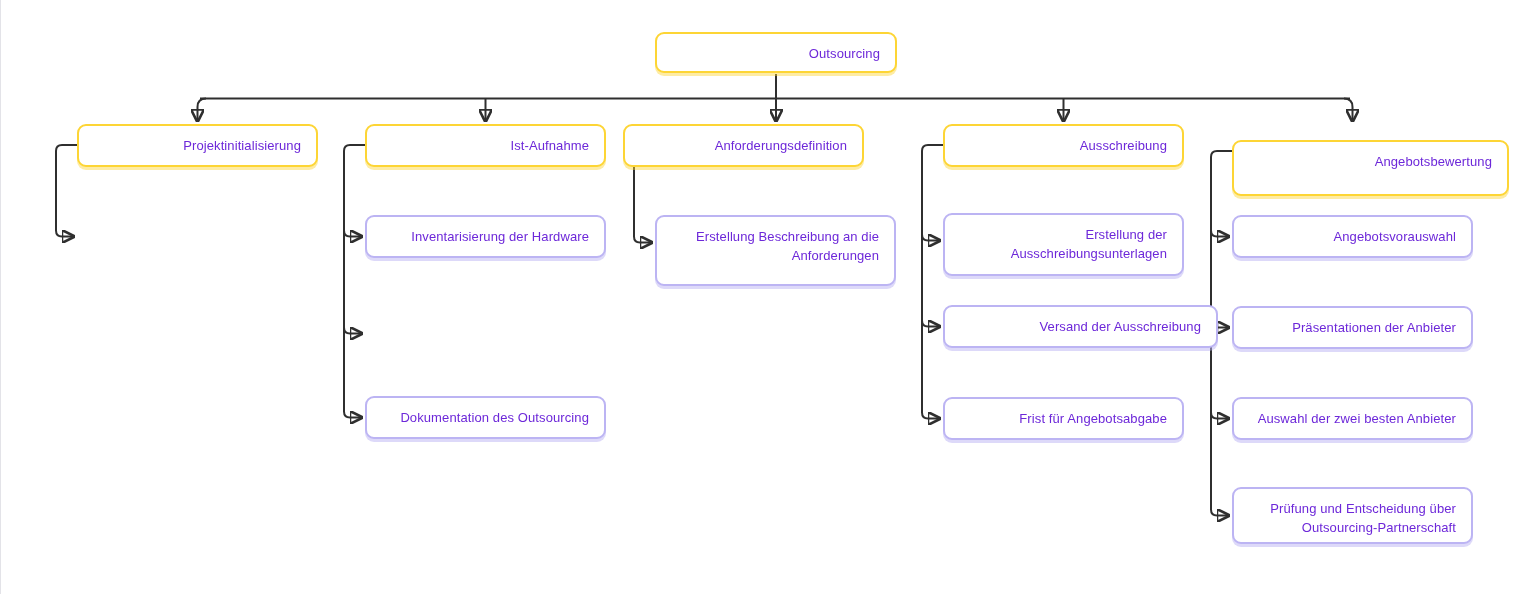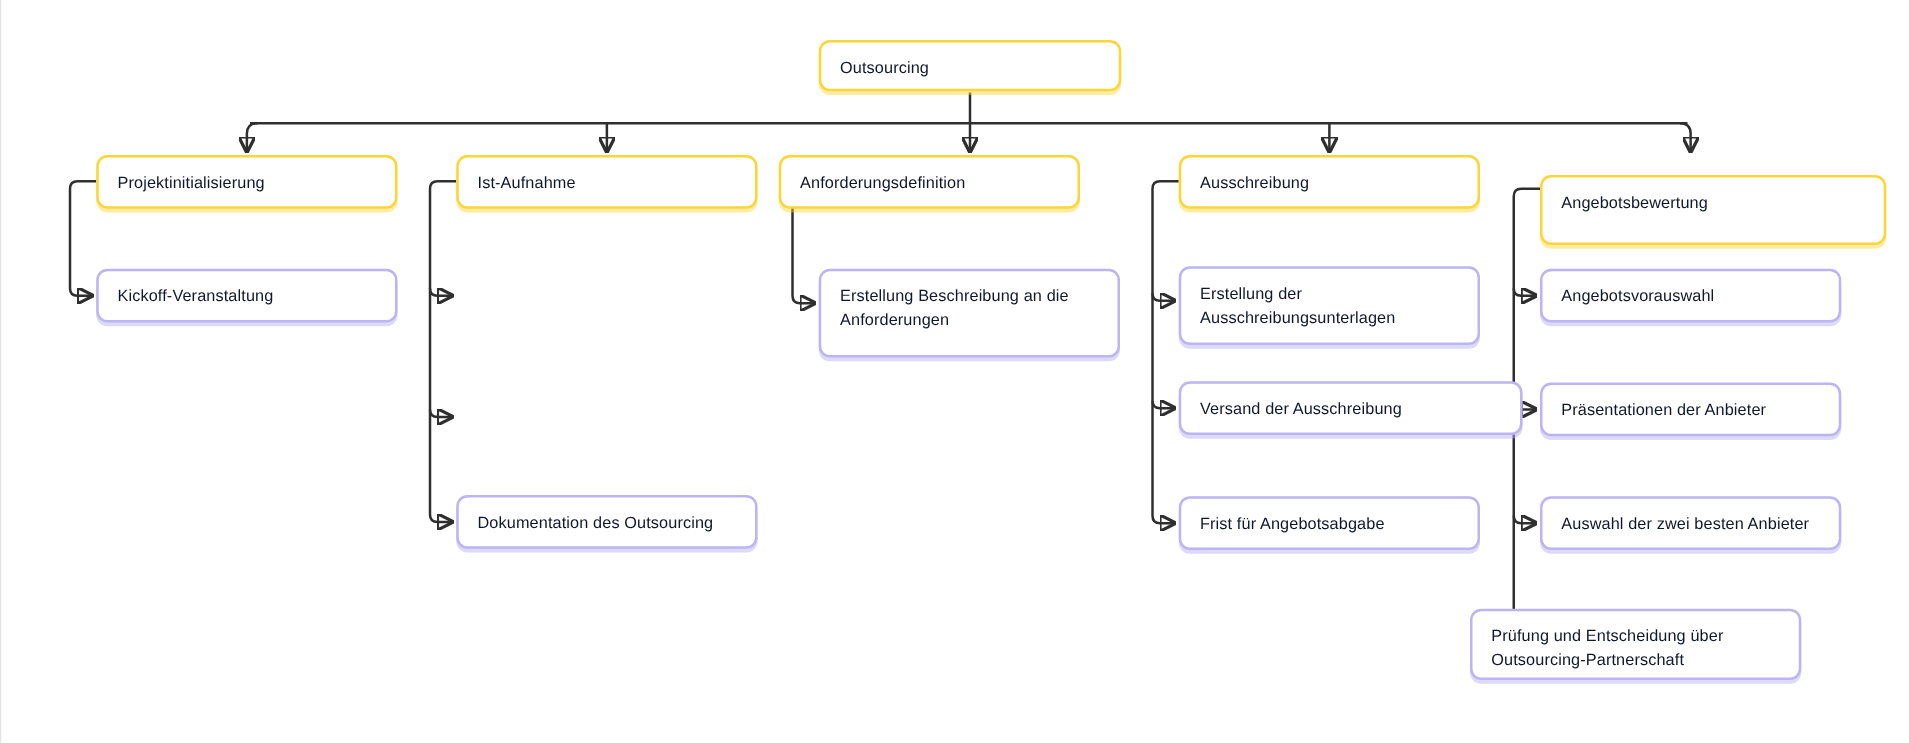--- a/index.html
+++ b/index.html
@@ -8,22 +8,23 @@
     background:#ffffff;
     font-family:"Liberation Sans","DejaVu Sans",sans-serif;
   }
   .edge-line{position:absolute;left:0;top:0;width:1px;height:594px;background:#e3e3e8;}
   .canvas{position:absolute;left:0;top:0;width:1527px;height:594px;}
   svg.connectors{position:absolute;left:0;top:0;width:1527px;height:594px;}
   svg.connectors path{fill:none;stroke:#2f2f2f;stroke-width:2;}
   .node{
     position:absolute;box-sizing:border-box;background:#ffffff;
     border-radius:9px;padding:10px 15px 8px 15px;
-    font-size:13px;line-height:19px;color:#0f172a;
+    font-size:13px;line-height:19px;color:#6d28d9;
     letter-spacing:.1px;
+    text-align:right;
   }
   .lvl1{
     border:2px solid #fdd535;
     box-shadow:0 3px 0 0 rgba(253,213,53,.45);
   }
   .lvl2{
     border:2px solid #bcb4f3;
     box-shadow:0 3px 0 0 rgba(188,180,243,.5);
   }
 </style>
@@ -74,32 +75,32 @@
       <path d="M 1232 151 H 1217 Q 1211 151 1211 157 V 509.5 Q 1211 515.5 1217 515.5 H 1228" marker-end="url(#arr)"></path>
       <path d="M 1211 230.5 Q 1211 236.5 1217 236.5 H 1228" marker-end="url(#arr)"></path>
       <path d="M 1211 321.5 Q 1211 327.5 1217 327.5 H 1228" marker-end="url(#arr)"></path>
       <path d="M 1211 412.5 Q 1211 418.5 1217 418.5 H 1228" marker-end="url(#arr)"></path>
     </g>
   </svg>
 
   <div class="node lvl1" style="left:655px;top:32px;width:242px;height:41px">Outsourcing</div>
 
   <div class="node lvl1" style="left:77px;top:124px;width:241px;height:43px">Projektinitialisierung</div>
-  <div class="node lvl2" style="left:77px;top:215px;width:241px;height:43px">Kickoff-Veranstaltung</div>
 
   <div class="node lvl1" style="left:365px;top:124px;width:241px;height:43px">Ist-Aufnahme</div>
+  <div class="node lvl2" style="left:365px;top:215px;width:241px;height:43px">Inventarisierung der Hardware</div>
   <div class="node lvl2" style="left:365px;top:396px;width:241px;height:43px">Dokumentation des Outsourcing</div>
 
   <div class="node lvl1" style="left:623px;top:124px;width:241px;height:43px">Anforderungsdefinition</div>
   <div class="node lvl2" style="left:655px;top:215px;width:241px;height:71px">Erstellung Beschreibung an die Anforderungen</div>
 
   <div class="node lvl1" style="left:943px;top:124px;width:241px;height:43px">Ausschreibung</div>
   <div class="node lvl2" style="left:943px;top:213px;width:241px;height:63px">Erstellung der Ausschreibungsunterlagen</div>
   <div class="node lvl2" style="left:943px;top:305px;width:275px;height:43px">Versand der Ausschreibung</div>
   <div class="node lvl2" style="left:943px;top:397px;width:241px;height:43px">Frist für Angebotsabgabe</div>
 
   <div class="node lvl1" style="left:1232px;top:140px;width:277px;height:56px">Angebotsbewertung</div>
   <div class="node lvl2" style="left:1232px;top:215px;width:241px;height:43px">Angebotsvorauswahl</div>
   <div class="node lvl2" style="left:1232px;top:306px;width:241px;height:43px">Präsentationen der Anbieter</div>
   <div class="node lvl2" style="left:1232px;top:397px;width:241px;height:43px">Auswahl der zwei besten Anbieter</div>
-  <div class="node lvl2" style="left:1176px;top:487px;width:265px;height:57px">Prüfung und Entscheidung über Outsourcing-Partnerschaft</div>
+  <div class="node lvl2" style="left:1232px;top:487px;width:241px;height:57px">Prüfung und Entscheidung über Outsourcing-Partnerschaft</div>
 
 </div>
 
 </body></html>

